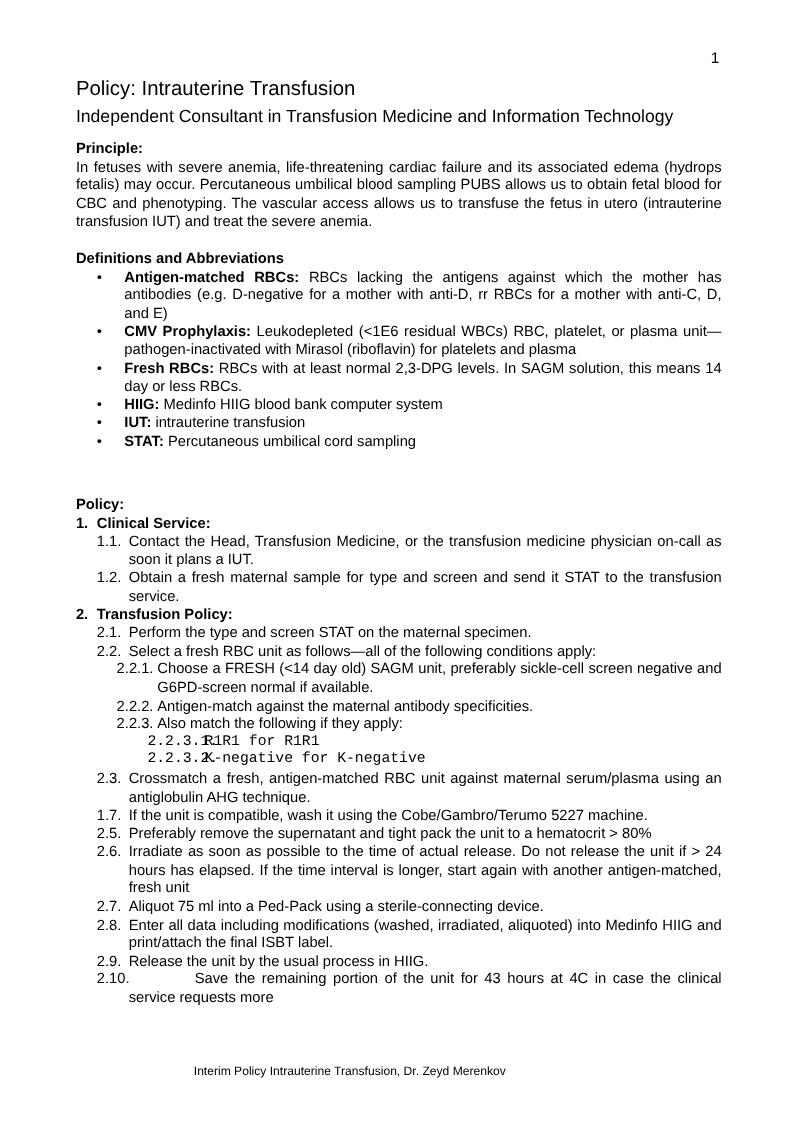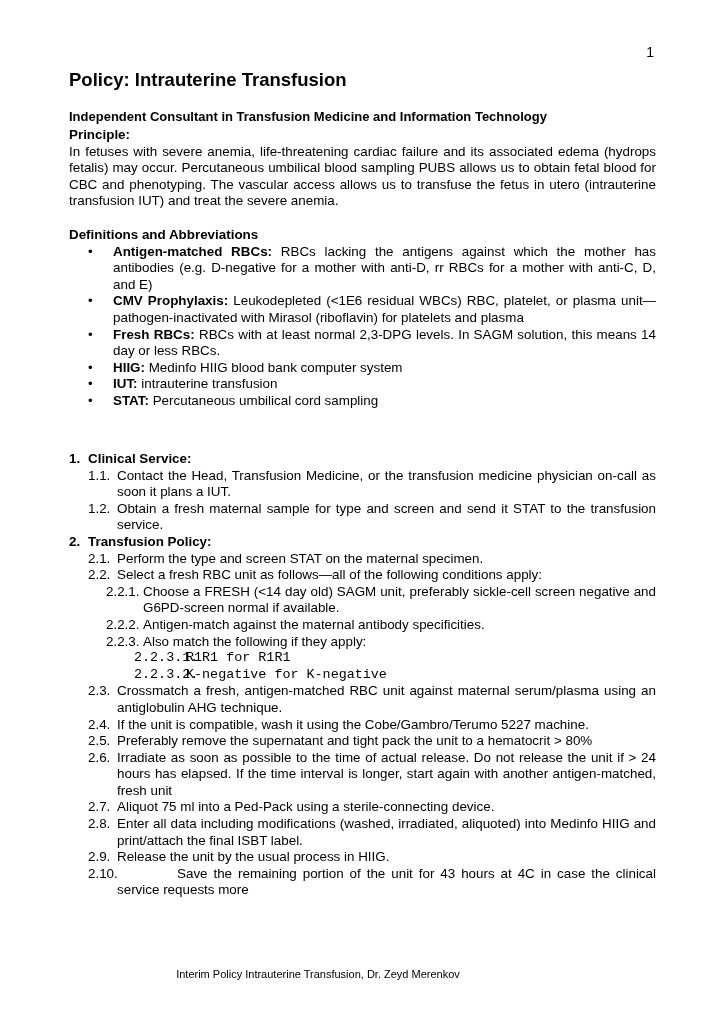--- a/index.html
+++ b/index.html
@@ -21,30 +21,30 @@
       position: absolute;
       top: 44px;
       right: 70px;
       font-size: 14px;
     }
     .title {
       position: absolute;
       left: 69px;
       top: 69px;
       font-size: 18.5px;
-      font-weight: bold;
+      font-weight: normal;
       line-height: 22px;
       white-space: nowrap;
     }
     .subtitle {
       position: absolute;
       left: 69px;
-      top: 108px;
-      font-size: 13px;
-      font-weight: bold;
+      top: 98px;
+      font-size: 16px;
+      font-weight: normal;
       line-height: 18px;
       white-space: nowrap;
     }
     .block {
       position: absolute;
       left: 69px;
       width: 587px;
     }
     .h {
       font-weight: bold;
@@ -129,20 +129,21 @@
       <b>IUT:</b><span>  intrauterine transfusion</span>
     </li>
     <li>
       <span class="dot">•</span>
       <b>STAT:</b><span>  Percutaneous umbilical cord sampling</span>
     </li>
   </ul>
 </div>
 
 <div class="block" style="top:451px;">
+  <div class="h">Policy:</div>
 
   <div class="num-row lvl1 h">
     <span class="num">1.</span>
     <span>Clinical Service:</span>
   </div>
   <div class="num-row lvl2">
     <span class="num">1.1.</span>
     <span>Contact the Head, Transfusion Medicine, or the transfusion medicine physician on-call as soon it plans a IUT.</span>
   </div>
   <div class="num-row lvl2">
@@ -180,21 +181,21 @@
   </div>
   <div class="num-row lvl4">
     <span class="num">2.2.3.2.</span>
     <span>K-negative for K-negative</span>
   </div>
   <div class="num-row lvl2">
     <span class="num">2.3.</span>
     <span>Crossmatch a fresh, antigen-matched RBC unit against maternal serum/plasma using an antiglobulin AHG technique.</span>
   </div>
   <div class="num-row lvl2">
-    <span class="num">2.4.</span>
+    <span class="num">1.7.</span>
     <span>If the unit is compatible, wash it using the Cobe/Gambro/Terumo 5227 machine.</span>
   </div>
   <div class="num-row lvl2">
     <span class="num">2.5.</span>
     <span>Preferably remove the supernatant and tight pack the unit to a hematocrit &gt; 80%</span>
   </div>
   <div class="num-row lvl2">
     <span class="num">2.6.</span>
     <span>Irradiate as soon as possible to the time of actual release.  Do not release the unit if &gt; 24 hours has elapsed.  If the time interval is longer, start again with another antigen-matched, fresh unit</span>
   </div>

